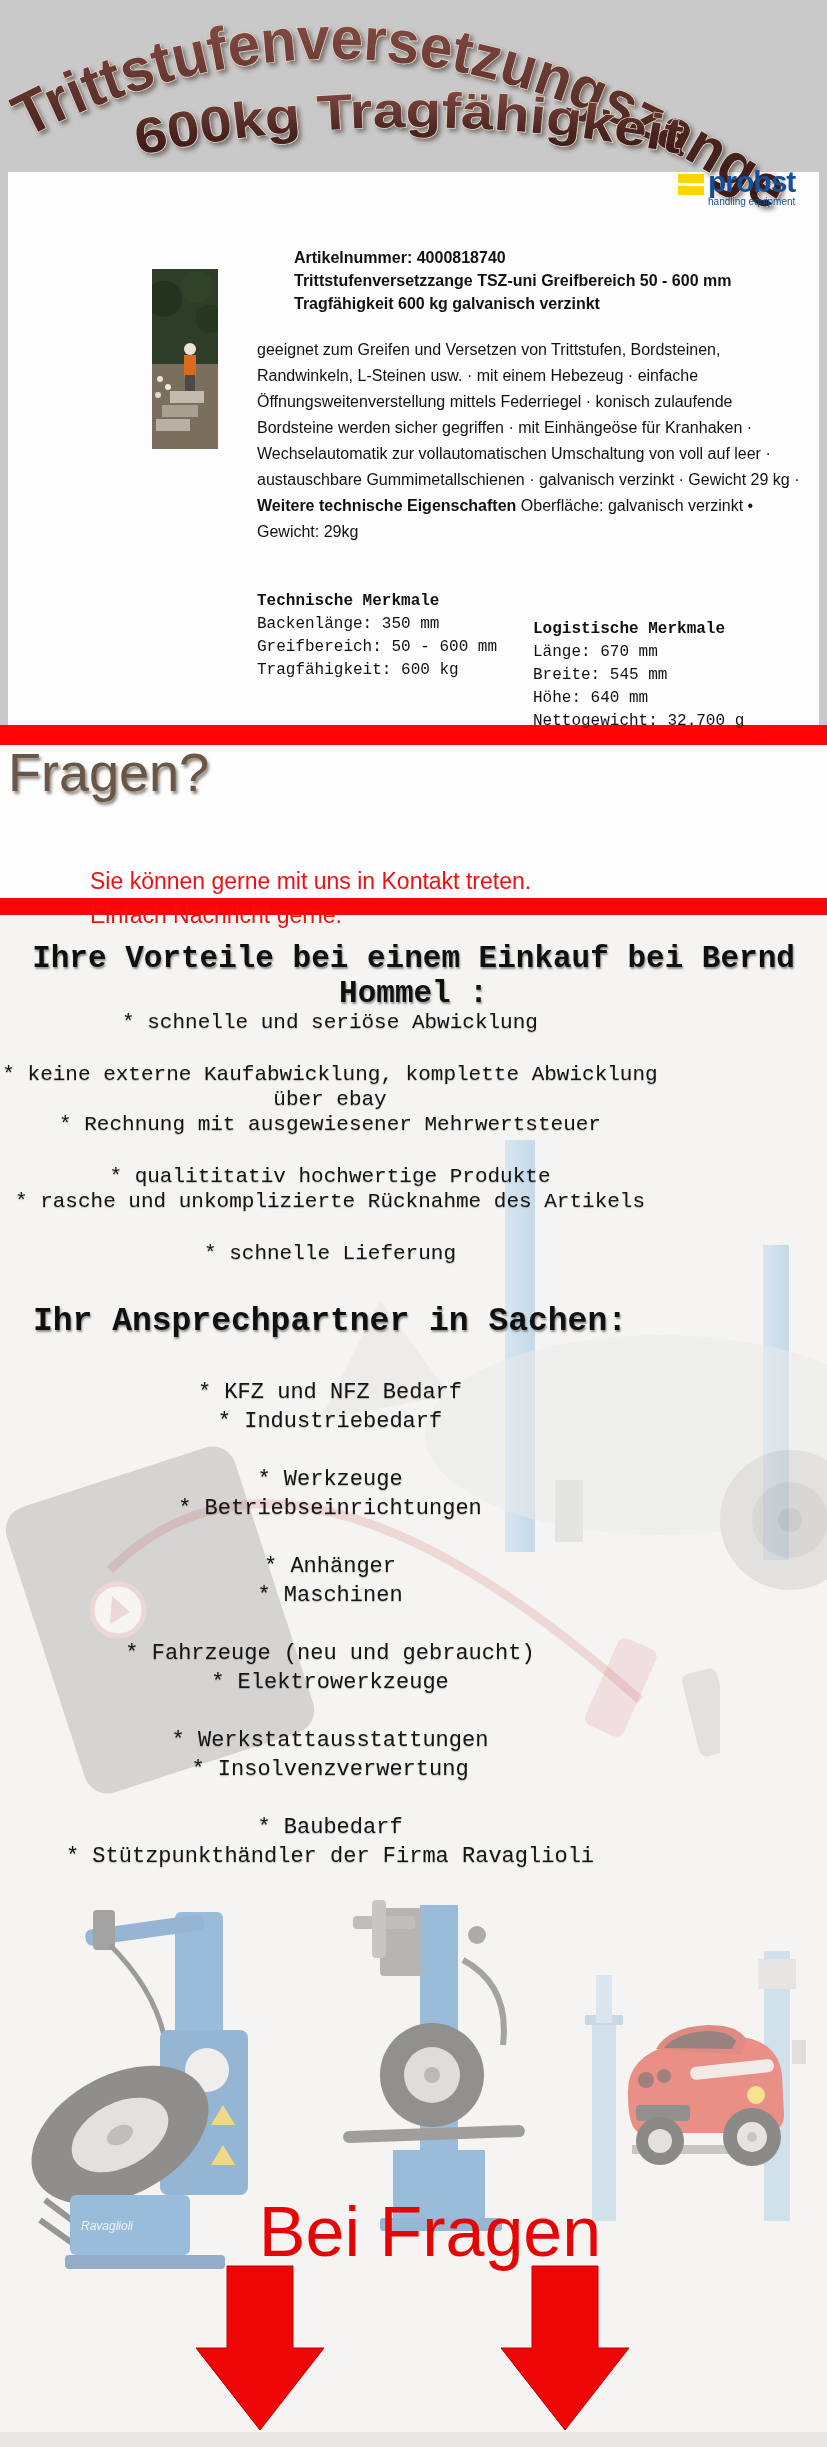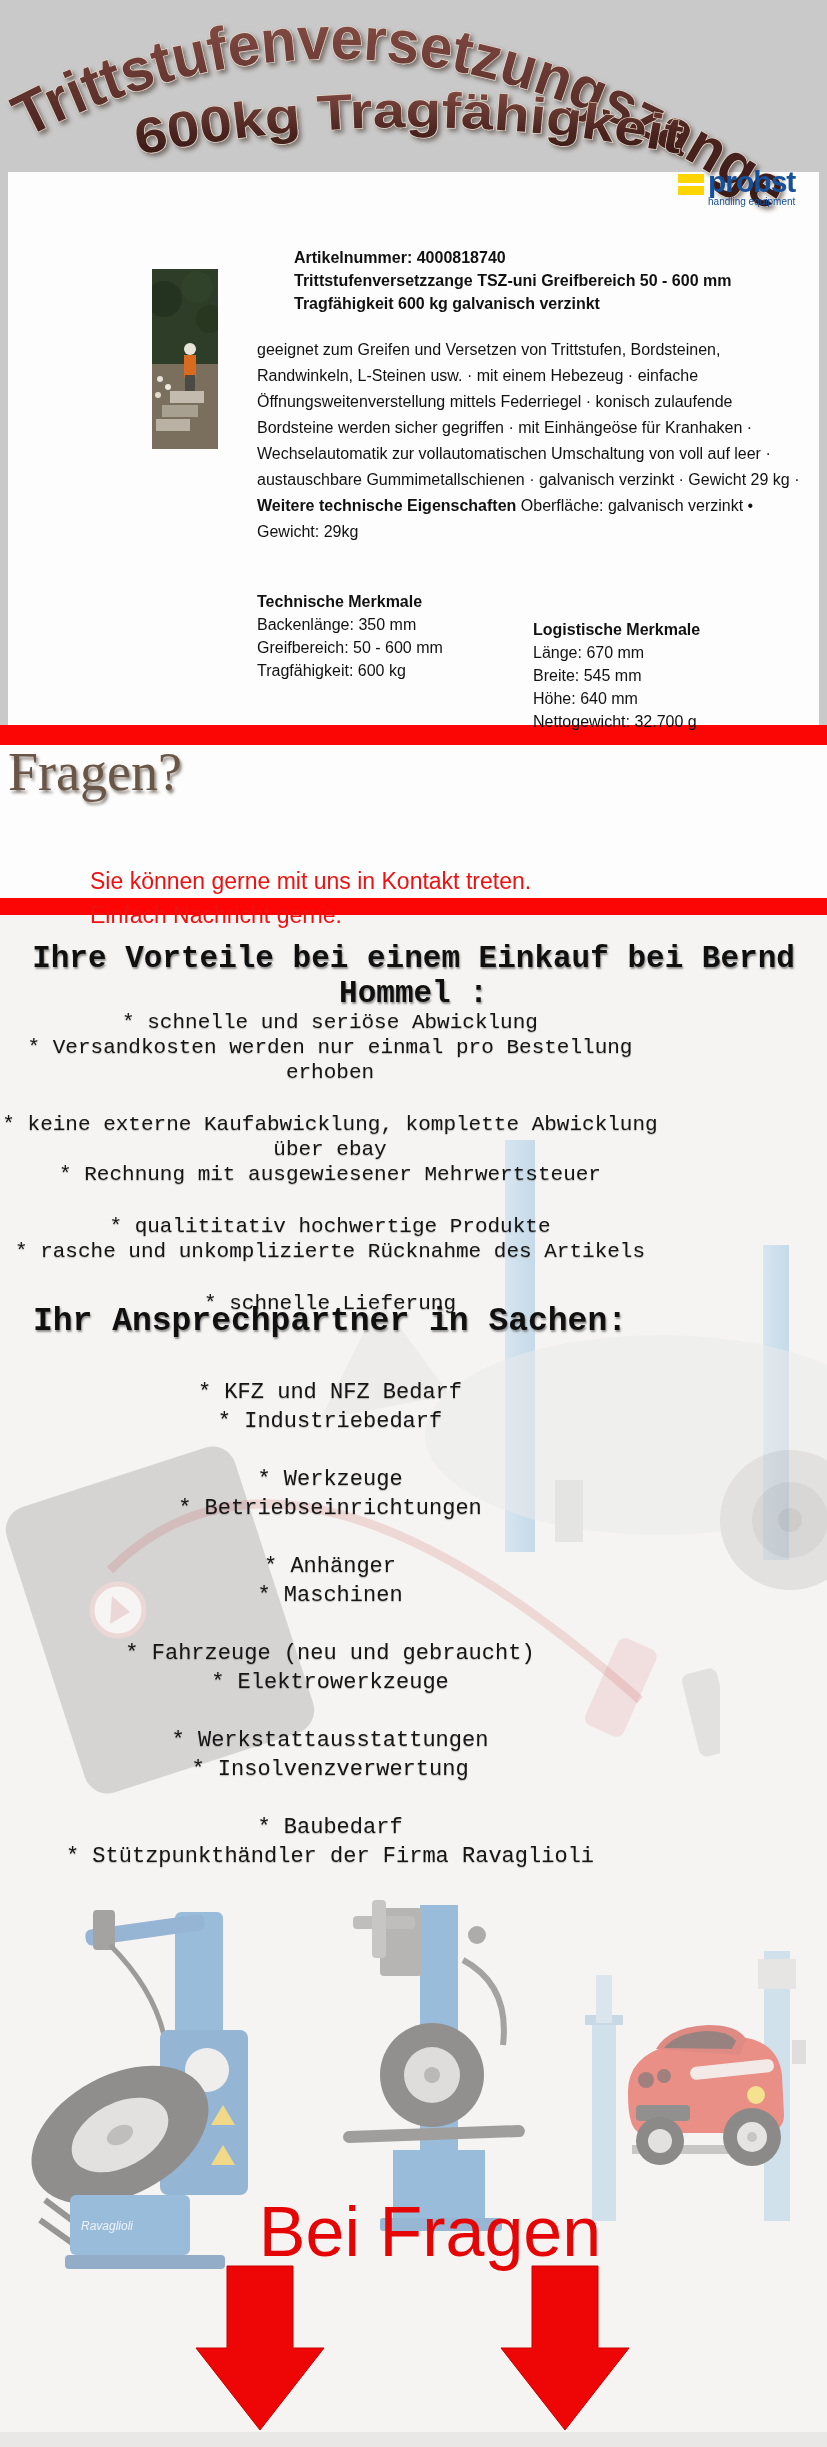--- a/index.html
+++ b/index.html
@@ -21,27 +21,27 @@
   #logo{left:678px;top:168px;width:130px;height:44px;}
   .logo-row{display:flex;align-items:flex-start;}
   .logo-eq{width:26px;height:21px;margin-right:4px;margin-top:6px;
     background:linear-gradient(to bottom,#ffd500 0 9px,#ffffff 9px 12px,#ffd500 12px 21px);}
   .logo-word{color:#164f9a;font-weight:bold;font-size:30px;line-height:28px;letter-spacing:-1px;}
   .logo-tag{color:#164f9a;font-size:10px;text-align:right;margin-top:0;}
 
   
   #info-head{left:257px;top:246px;width:556px;font-size:16px;font-weight:bold;line-height:23px;color:#111;margin-left:37px;}
   #info-desc{left:257px;top:337px;width:556px;font-size:16px;line-height:26px;color:#111;}
-  .merk{font-size:16px;line-height:23px;color:#111;width:270px;}
+  .merk{font-size:16px;line-height:23px;color:#111;width:270px;font-family:Liberation Mono, monospace;}
   .merk .hd{font-weight:bold;}
   #merk-tech{left:257px;top:590px;}
   #merk-logi{left:533px;top:618px;}
 
   
-  #fragen-h{left:8px;top:744px;font-family:Liberation Serif, serif;font-size:54px;line-height:56px;
+  #fragen-h{left:8px;top:744px;font-family:Liberation Sans, sans-serif;font-size:54px;line-height:56px;
     color:#6a5647;text-shadow:2px 3px 3px rgba(110,100,90,.75);}
   #fragen-red{left:90px;top:824px;font-size:23px;line-height:34px;color:#ee1111;margin-top:40px;}
 
   
   .serif{font-family:Liberation Mono, monospace;}
   #benefits-h{left:0;top:941px;width:827px;text-align:center;font-size:31px;font-weight:bold;color:#101010;
     text-shadow:1px 2px 2px rgba(120,120,120,.8);}
   #benefits-list{left:0;top:1010px;width:660px;text-align:center;font-size:21px;line-height:25px;color:#151515;
     text-shadow:0 1px 1px rgba(80,80,80,.35);}
   #benefits-list .grp{margin-bottom:27px;}
@@ -178,21 +178,20 @@
     <g opacity="0.10">
       <rect x="600" y="240" width="42" height="95" rx="8" fill="#c23535" transform="rotate(24 621 287)"></rect>
       <rect x="690" y="270" width="36" height="85" rx="8" fill="#444444" transform="rotate(-14 708 312)"></rect>
     </g>
   </svg>
 
   <div class="abs serif" id="benefits-h">Ihre Vorteile bei einem Einkauf bei Bernd Hommel :</div>
   <div class="abs serif" id="benefits-list">
     <div class="grp">
       <div>* schnelle und seriöse Abwicklung</div>
-      <div>* Versandkosten werden nur einmal pro Bestellung erhoben</div>
     </div>
     <div class="grp">
       <div>* keine externe Kaufabwicklung, komplette Abwicklung über ebay</div>
       <div>* Rechnung mit ausgewiesener Mehrwertsteuer</div>
     </div>
     <div class="grp">
       <div>* qualititativ hochwertige Produkte</div>
       <div>* rasche und unkomplizierte Rücknahme des Artikels</div>
     </div>
     <div class="grp">

